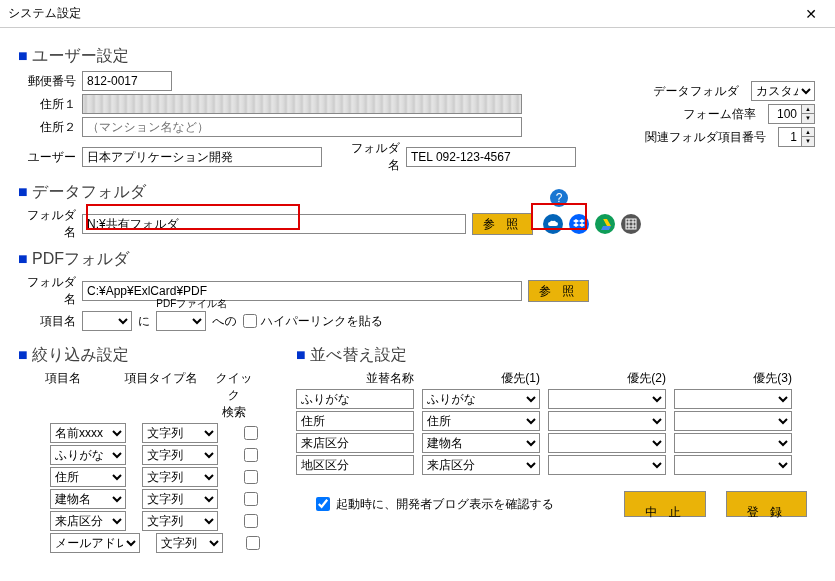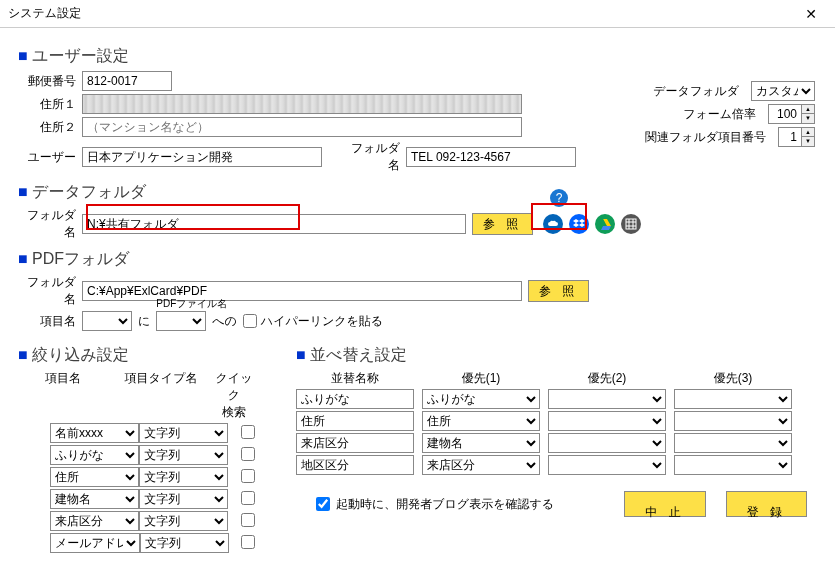--- a/index.html
+++ b/index.html
@@ -7,44 +7,44 @@
 .titlebar { height: 28px; border-bottom: 1px solid #ccc; display: flex; align-items: center; padding: 0 8px; justify-content: space-between; background: #fff; }
 .titlebar .close { font-size: 14px; cursor: default; padding: 2px 10px; }
 .content { padding: 10px 18px; position: relative; }
 .section-hdr { color: #404040; font-size: 16px; margin: 8px 0 4px 0; }
 .section-hdr::before { content: "■ "; color: #0033cc; }
 .row { display: flex; align-items: center; margin: 3px 0; }
 .label { width: 64px; text-align: right; padding-right: 6px; }
 .input { border: 1px solid #888; height: 20px; padding: 1px 4px; font-family: inherit; font-size: 12px; background: #fff; }
 .input.blur { background: repeating-linear-gradient(90deg, #ddd, #ccc 3px, #e5e5e5 5px, #ddd 8px); color: transparent; }
 .select { border: 1px solid #888; height: 20px; font-size: 12px; background: #fff; }
-.btn { border: 1px solid #888; background: #fde047; height: 22px; padding: 0 10px; font-size: 12px; cursor: default; letter-spacing: 4px; }
+.btn { border: 1px solid #888; background: #eab308; height: 22px; padding: 0 10px; font-size: 12px; cursor: default; letter-spacing: 4px; }
 .btn.big { height: 26px; padding: 12px 20px; }
 .redbox { border: 2px solid #d00; position: absolute; pointer-events: none; }
 .help-badge { width: 18px; height: 18px; border-radius: 50%; background: #1976d2; color: #fff; text-align: center; line-height: 18px; font-size: 12px; position: absolute; }
 .cloud-icons { display: flex; gap: 6px; align-items: center; }
 .cloud-icons span { width: 20px; height: 20px; border-radius: 50%; display: inline-flex; align-items: center; justify-content: center; font-size: 11px; color: #fff; }
 .icon-onedrive { background: #0364b8; }
 .icon-dropbox { background: #0061ff; }
 .icon-gdrive { background: #0f9d58; }
 .icon-nas { background: #555; border-radius: 3px; }
 .top-right { position: absolute; right: 20px; top: 50px; }
 .top-right .row { justify-content: flex-end; }
 .top-right .label { width: auto; margin-right: 6px; }
 .spin-wrap { display: flex; align-items: center; }
 .spin-btns { display: flex; flex-direction: column; border: 1px solid #888; border-left: none; }
 .spin-btns div { width: 12px; height: 9px; font-size: 6px; text-align: center; line-height: 9px; background: #efefef; border-bottom: 1px solid #888; }
 .spin-btns div:last-child { border-bottom: none; }
 .cols { display: flex; gap: 28px; }
 .filter-table { margin-top: 4px; }
 .filter-table .hdr { display: flex; gap: 8px; margin-bottom: 2px; }
 .filter-table .hdr div { text-align: center; font-size: 12px; }
-.filter-table .tr { display: flex; gap: 0; margin: 2px 0; align-items: center; padding-left: 32px; }
+.filter-table .tr { display: flex; gap: 16px; margin: 2px 0; align-items: flex-end; padding-left: 32px; }
 .sort-table .hdr, .sort-table .tr { display: flex; gap: 8px; margin: 2px 0; }
-.sort-table .hdr div { text-align: center; }
+.sort-table .hdr div { text-align: right; }
 .chk { width: 14px; height: 14px; }
 .bottom-bar { display: flex; align-items: center; gap: 20px; margin-top: 16px; justify-content: flex-end; padding-right: 10px; }
 .startup-chk { display: flex; align-items: center; gap: 6px; margin-right: auto; margin-left: 20px; }
 svg { display: block; }
 </style>
 </head>
 <body>
 
 <div class="titlebar">
   <span>システム設定</span>

